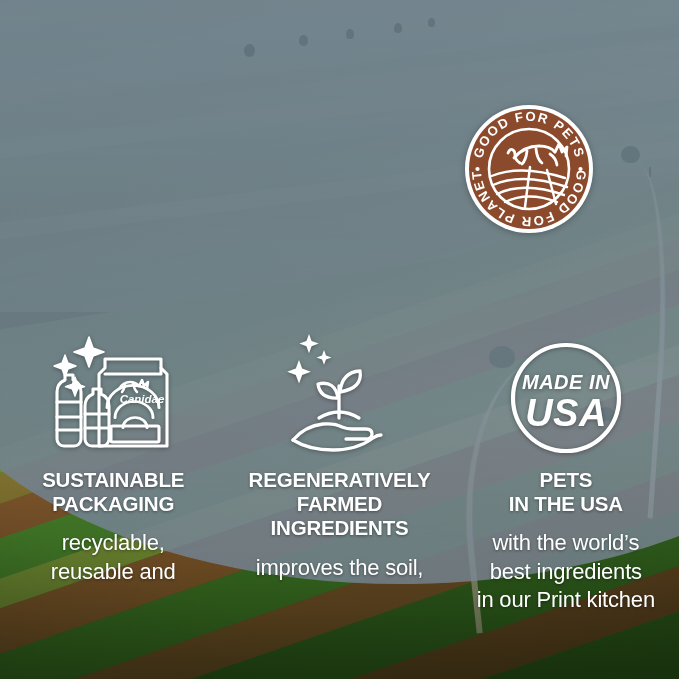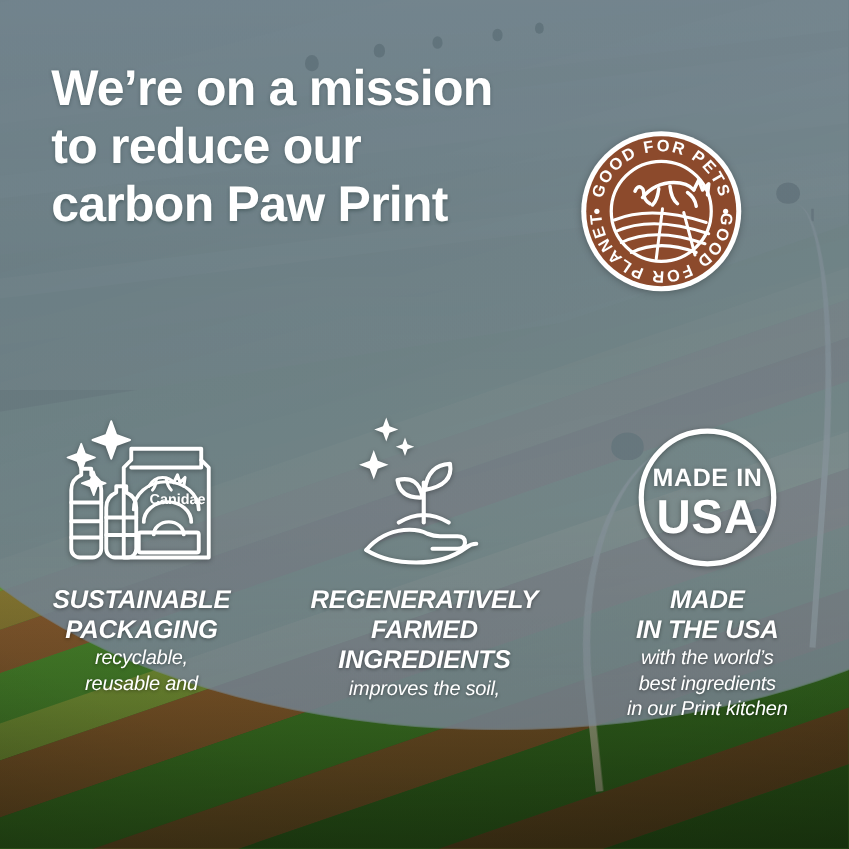--- a/index.html
+++ b/index.html
@@ -93,27 +93,27 @@
 
   
   .features{
     position:absolute;left:0;top:318px;width:679px;height:300px;
     display:flex;align-items:flex-start;
   }
   .col{
     flex:1 1 0;display:flex;flex-direction:column;align-items:center;
     padding:0 6px;
   }
-  .col .ic{height:136px;display:flex;align-items:flex-end;justify-content:center;}
+  .col .ic{height:136px;display:flex;align-items:flex-end;justify-content:center;font-style:italic;}
   .col .ic svg{display:block;filter:drop-shadow(0 1px 2px rgba(0,0,0,.35));}
 
   .ftxt{margin-top:14px;text-align:center;color:#fff;
-        text-shadow:0 1px 3px rgba(0,0,0,.42);font-style:italic;}
+        text-shadow:0 1px 3px rgba(0,0,0,.42);}
   .ftitle{font-weight:700;font-size:20.5px;line-height:1.18;letter-spacing:-0.2px;}
-  .fbody{font-weight:400;font-size:16px;line-height:1.28;letter-spacing:-0.2px;margin-top:1px;}
+  .fbody{font-weight:400;font-size:22px;line-height:1.28;letter-spacing:-0.2px;margin-top:13px;}
   .fbody .b{display:block;white-space:nowrap;}
   .ftitle .b{display:block;white-space:nowrap;}
 </style>
 </head>
 <body>
 
 <div class="stage">
 
   <div class="bg">
     <div class="sky-fields"></div>
@@ -155,25 +155,20 @@
     <div class="road2"></div>
 
     <div class="tree" style="left:72%;top:51%;width:26px;height:22px;"></div>
     <div class="tree" style="left:88%;top:60%;width:16px;height:14px;"></div>
 
     <div class="vign"></div>
   </div>
 
   <div class="hero-overlay"></div>
 
-  <div class="headline">
-    <span class="ln">We’re on a mission</span>
-    <span class="ln">to reduce our</span>
-    <span class="ln">carbon Paw Print</span>
-  </div>
 
   <div class="seal">
     <svg viewBox="0 0 130 130" aria-hidden="true">
       <defs>
         <path id="arcTop" d="M 17,65 A 48,48 0 0 1 113,65"></path>
         <path id="arcBot" d="M 113,65 A 48,48 0 0 1 17,65"></path>
       </defs>
 
       <circle cx="65" cy="65" r="64" fill="#ffffff"></circle>
 
@@ -297,21 +292,21 @@
     <div class="col">
       <div class="ic">
         <svg width="112" height="112" viewBox="0 0 112 112">
           <circle cx="56" cy="56" r="53" fill="none" stroke="#ffffff" stroke-width="4.2"></circle>
           <text x="56" y="47" text-anchor="middle" font-family="Liberation Sans, sans-serif" font-size="20" font-weight="700" fill="#ffffff" letter-spacing="0.5">MADE IN</text>
           <text x="56" y="84" text-anchor="middle" font-family="Liberation Sans, sans-serif" font-size="38" font-weight="700" fill="#ffffff" letter-spacing="0.5">USA</text>
         </svg>
       </div>
       <div class="ftxt">
         <div class="ftitle">
-          <span class="b">MADE</span>
+          <span class="b">PETS</span>
           <span class="b">IN THE USA</span>
         </div>
         <div class="fbody">
           <span class="b">with the world’s</span>
           <span class="b">best ingredients</span>
           <span class="b">in our Print kitchen</span>
         </div>
       </div>
     </div>
 

